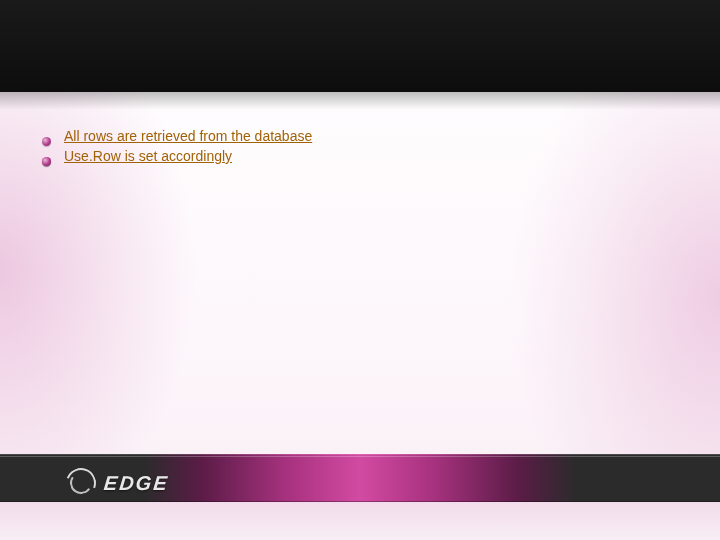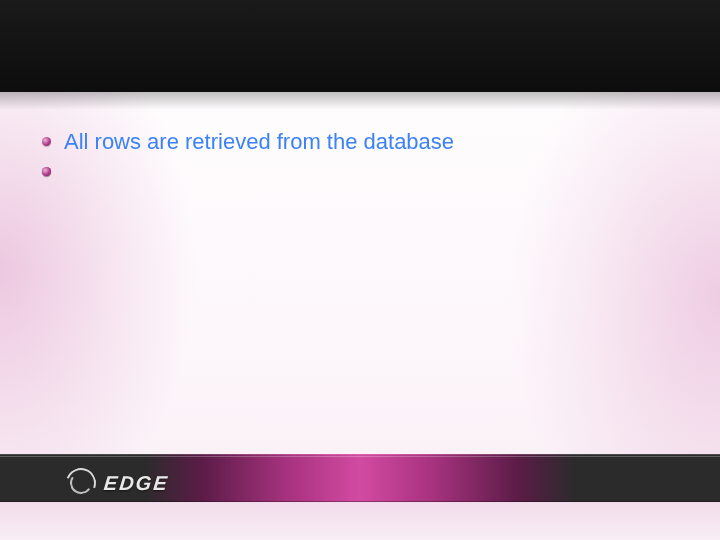--- a/index.html
+++ b/index.html
@@ -36,24 +36,25 @@
     top: 128px;
     left: 40px;
     right: 60px;
   }
   .bullets {
     list-style: none;
   }
   .bullets li {
     position: relative;
     padding-left: 24px;
-    font-size: 22px;
+    font-size: 14px;
     line-height: 1.28;
-    color: #3b82f6;
+    color: #a16207;
     margin-bottom: 2px;
+    text-decoration: underline;
   }
   .bullets li .dot {
     position: absolute;
     left: 2px;
     top: 9px;
     width: 9px;
     height: 9px;
     border-radius: 50%;
     background: radial-gradient(circle at 35% 35%, #e9b8d6 0%, #b03a8a 55%, #7a1f5c 100%);
     box-shadow: 0 1px 1px rgba(0,0,0,0.25);
@@ -137,20 +138,21 @@
   <ul class="bullets">
     <li>
       <span class="dot"></span>
       <span>All rows are retrieved from the database</span>
     </li>
     <li>
       <span class="dot"></span>
     </li>
     <li>
       <span class="dot"></span>
+      <span>Use.Row is set accordingly</span>
     </li>
   </ul>
 </div>
 
 <div class="below-footer"></div>
 <div class="footer-band"></div>
 
 <div class="edge-logo">
   <div class="edge-swoosh">
     <div class="arc a1"></div>

